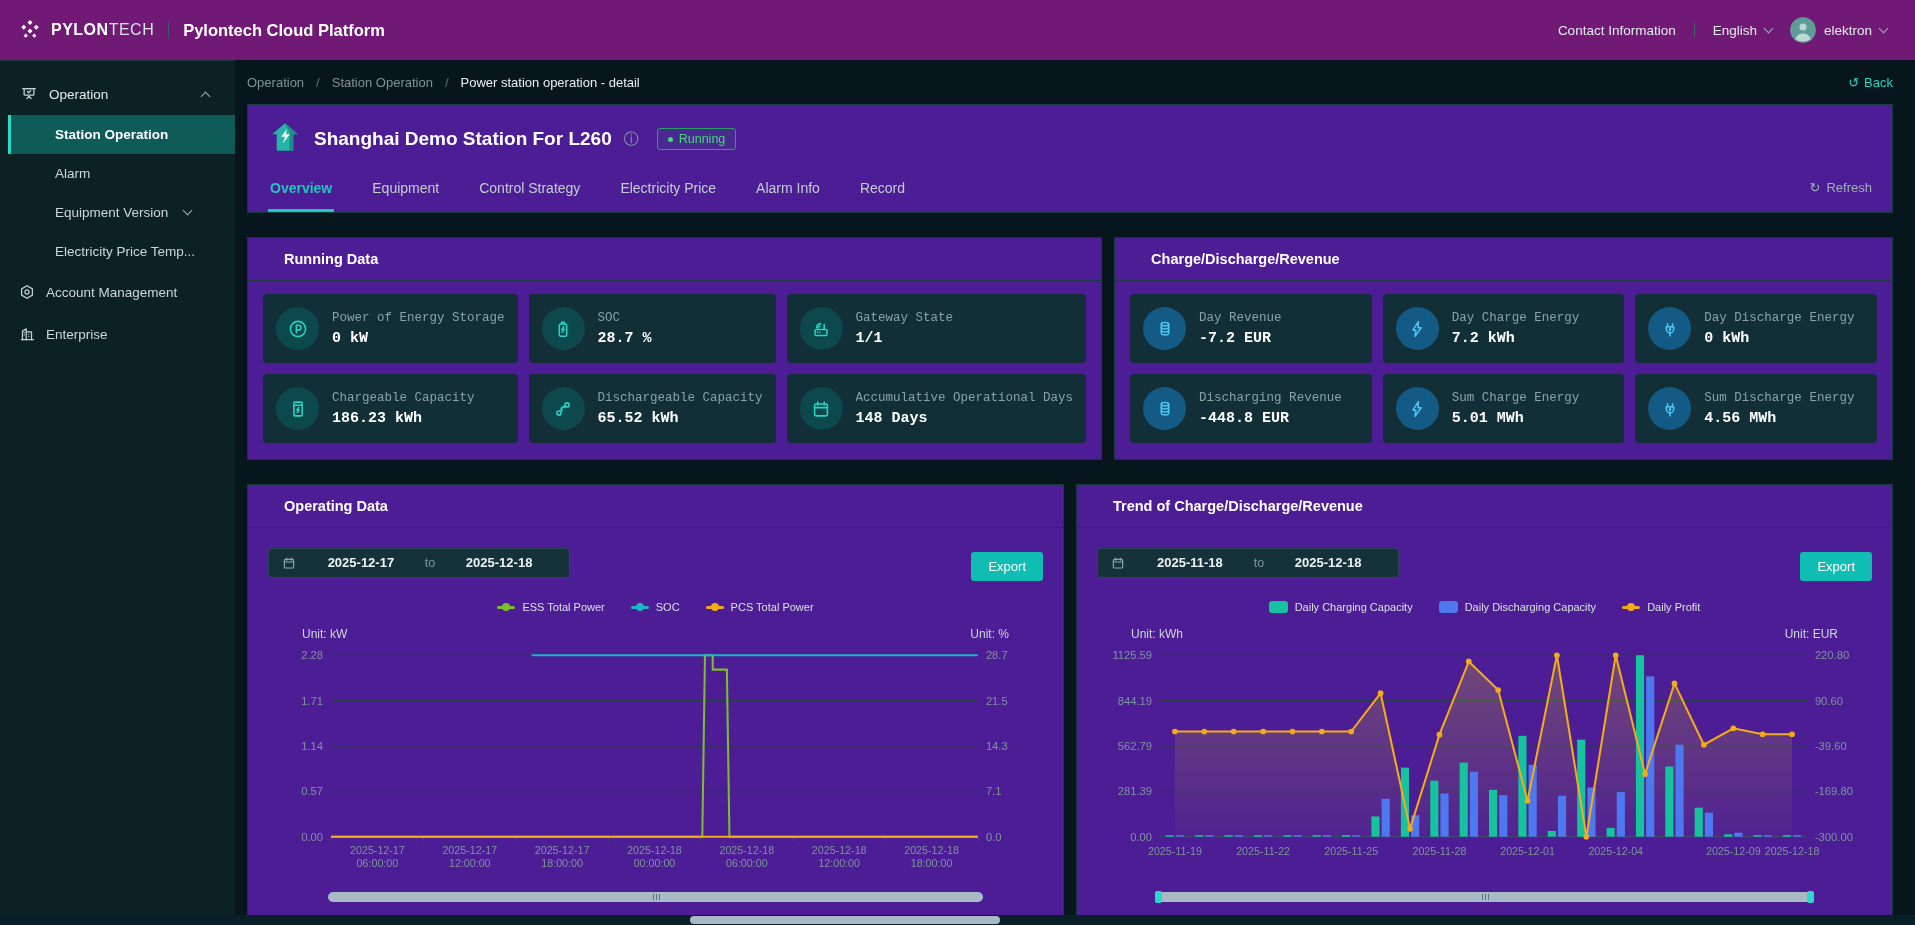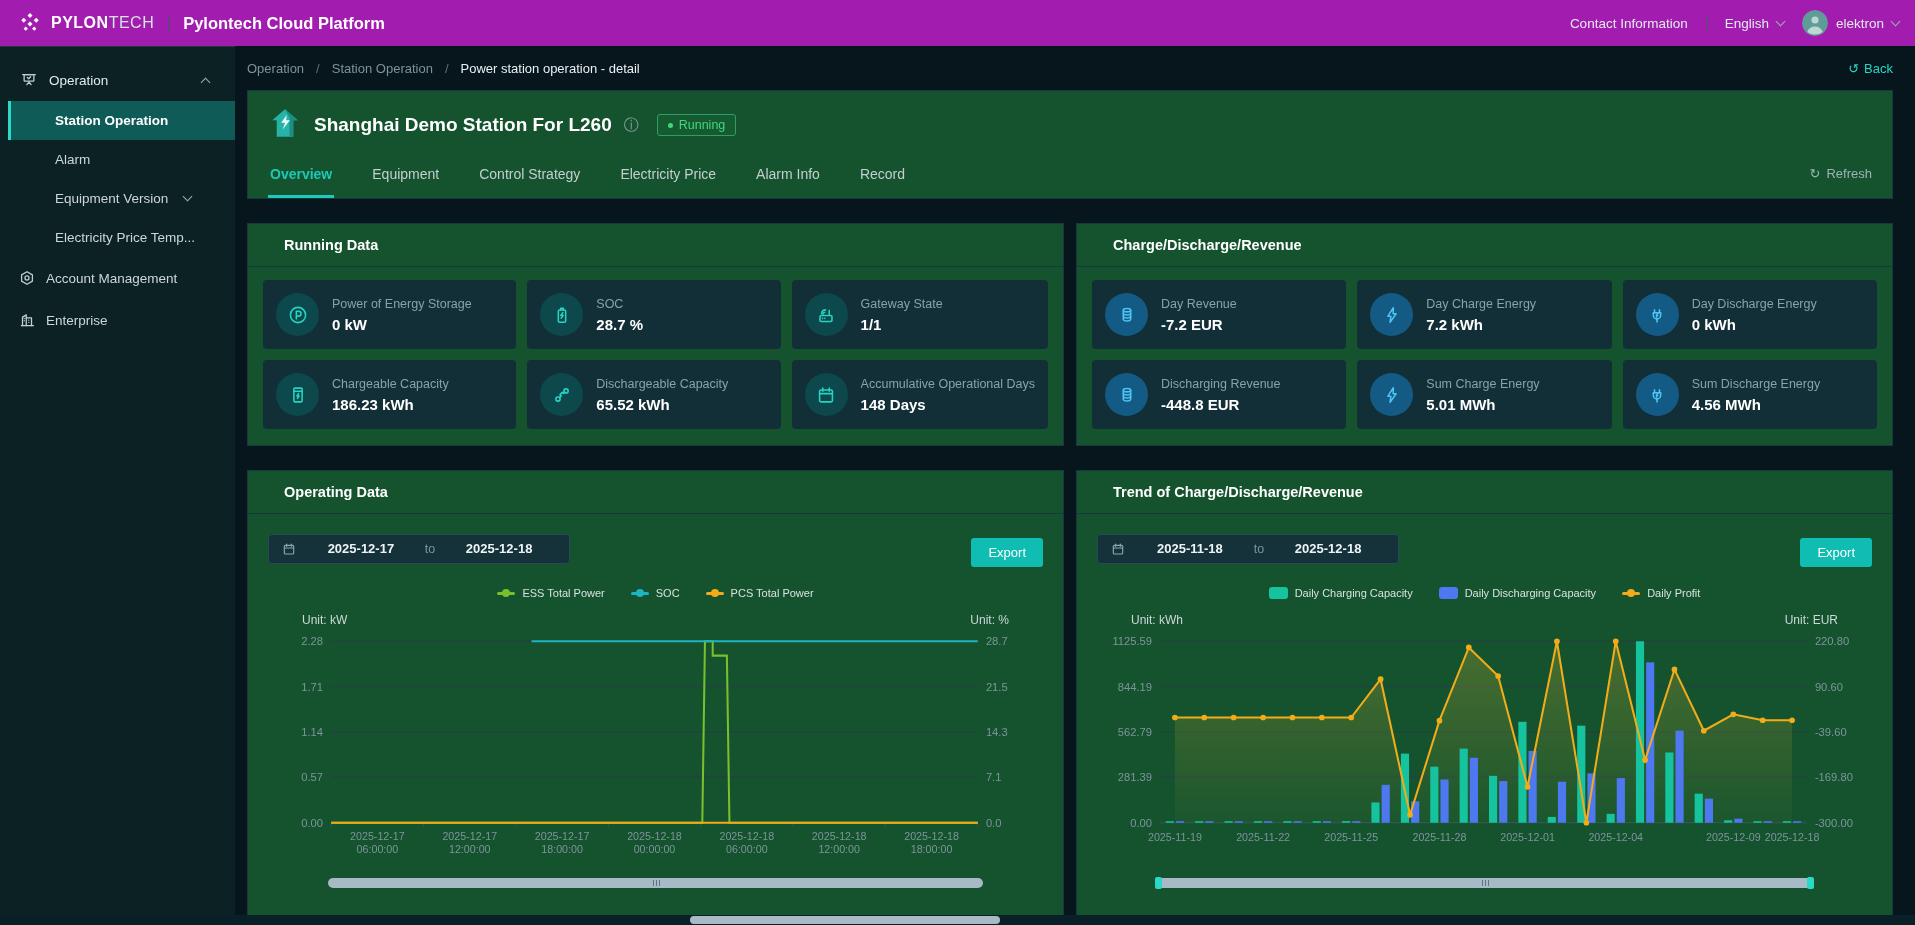--- a/index.html
+++ b/index.html
@@ -2,22 +2,22 @@
 <html><head>
 <meta charset="utf-8">
 <style>
   * { box-sizing: border-box; margin: 0; padding: 0; }
   body {
     width: 1915px; height: 925px; overflow: hidden; position: relative;
     background: #07161c; color: #e6eef0;
     font-family: "Liberation Sans", sans-serif;
   }
   
-  .topbar { height: 46px; background: #a21caf; display: flex; align-items: center;
-    justify-content: space-between; padding: 0 16px 0 18px; }
+  .topbar { height: 60px; background: #701a75; display: flex; align-items: center;
+    justify-content: space-between; padding: 0 28px 0 18px; }
   .brand { display: flex; align-items: center; }
   .logo { display: flex; margin-right: 9px; }
   .brand-name { font-size: 16px; color: #fff; letter-spacing: .5px; }
   .brand-name b { font-weight: 700; }
   .brand-name .lt { font-weight: 400; color: #d5e4e3; }
   .brand-sep { width: 1px; height: 16px; background: #3c5c5b; margin: 0 14px; }
   .app-title { font-size: 16.5px; font-weight: 700; color: #fff; }
   .top-right { display: flex; align-items: center; gap: 18px; font-size: 13.5px; color: #e2ecec; justify-content: flex-end; }
   .vsep { width: 1px; height: 14px; background: #44615f; }
   .lang, .user, .top-link { display: flex; align-items: center; gap: 8px; cursor: pointer; }
@@ -40,40 +40,40 @@
     border-left: 3px solid #2bd9c8; padding-left: 44px; }
   .side-item .chv { margin-left: 6px; }
   
   .content { flex: 1; min-width: 0; padding: 0 22px 0 12px; display: flex; flex-direction: column; }
   .crumb-row { height: 44px; flex: none; display: flex; align-items: center; justify-content: space-between; font-size: 13px; }
   .crumbs { display: flex; gap: 12px; align-items: center; color: #7e9399; }
   .crumb { cursor: pointer; }
   .crumb.current { color: #e9f0f1; cursor: default; }
   .crumb-sep { color: #5d7278; }
   .back { color: #27d6c5; display: flex; align-items: center; gap: 5px; cursor: pointer; font-size: 13px; }
-  .panel { background: #14532d; border: 1px solid #18383f; }
+  .panel { background: #4c1d95; border: 1px solid #18383f; }
   
   .station-panel { flex: none; padding: 15px 20px 0; margin-bottom: 24px; }
   .station-head { display: flex; align-items: center; gap: 12px; }
   .station-title { font-size: 19px; font-weight: 700; color: #fff; }
   .info-ic { color: #8aa0a5; font-size: 15px; }
   .badge { display: inline-flex; align-items: center; gap: 6px; border: 1px solid #2f9e66;
     background: rgba(47,158,102,.10); color: #42d77d; font-size: 12.5px; border-radius: 3px;
     padding: 3px 10px; margin-left: 6px; }
   .badge i { width: 5px; height: 5px; border-radius: 50%; background: #42d77d; }
   .tabs-row { display: flex; align-items: center; margin-top: 12px; }
   .tabs { display: flex; gap: 36px; flex: 1; }
   .tab { padding: 10px 2px 13px; font-size: 14px; color: #c3cfd2; cursor: pointer; border-bottom: 3px solid transparent; }
   .tab.active { color: #1fc9ba; font-weight: 700; border-bottom-color: #1fc9ba; }
   .refresh { color: #9fb2b6; font-size: 13px; display: flex; align-items: center; gap: 6px; cursor: pointer; padding-bottom: 8px; }
   
   .cols { display: grid; grid-template-columns: 1fr 1fr; gap: 12px; }
   .row1 { margin-bottom: 24px; }
   .panel-head { padding: 13px 36px; font-size: 14.5px; font-weight: 700; color: #fff; border-bottom: 1px solid #18383f; }
-  .cards { display: grid; grid-template-columns: repeat(3, 1fr); gap: 11px; padding: 13px 15px 16px; }
+  .cards { display: grid; grid-template-columns: repeat(3, 1fr); gap: 11px; padding: 13px 15px 16px; font-family: Liberation Mono, monospace; }
   .card { background: #122f38; border-radius: 4px; display: flex; align-items: center; gap: 13px; padding: 13px 13px; }
   .card-ic { width: 43px; height: 43px; border-radius: 50%; flex: none; display: flex; align-items: center; justify-content: center; }
   .teal .card-ic { background: #0d484c; color: #27d3c3; }
   .blue .card-ic { background: #135a84; color: #4fc3f2; }
   .card-tx { display: flex; flex-direction: column; gap: 5px; min-width: 0; }
   .card-label { font-size: 12.5px; color: #8ba1a8; white-space: nowrap; overflow: hidden; text-overflow: ellipsis; }
   .card-value { font-size: 15px; font-weight: 700; color: #fff; }
   
   .chart-panel { height: 470px; display: flex; flex-direction: column; overflow: hidden; }
   .chart-body { padding: 16px 20px 0; flex: 1; display: flex; flex-direction: column; }

